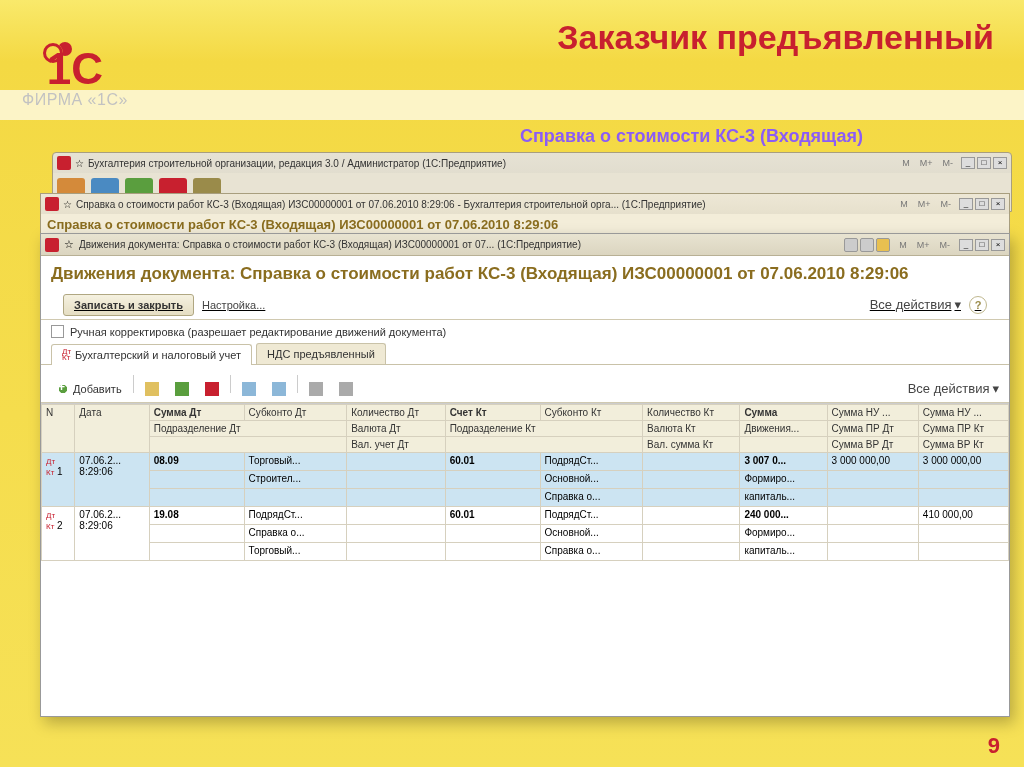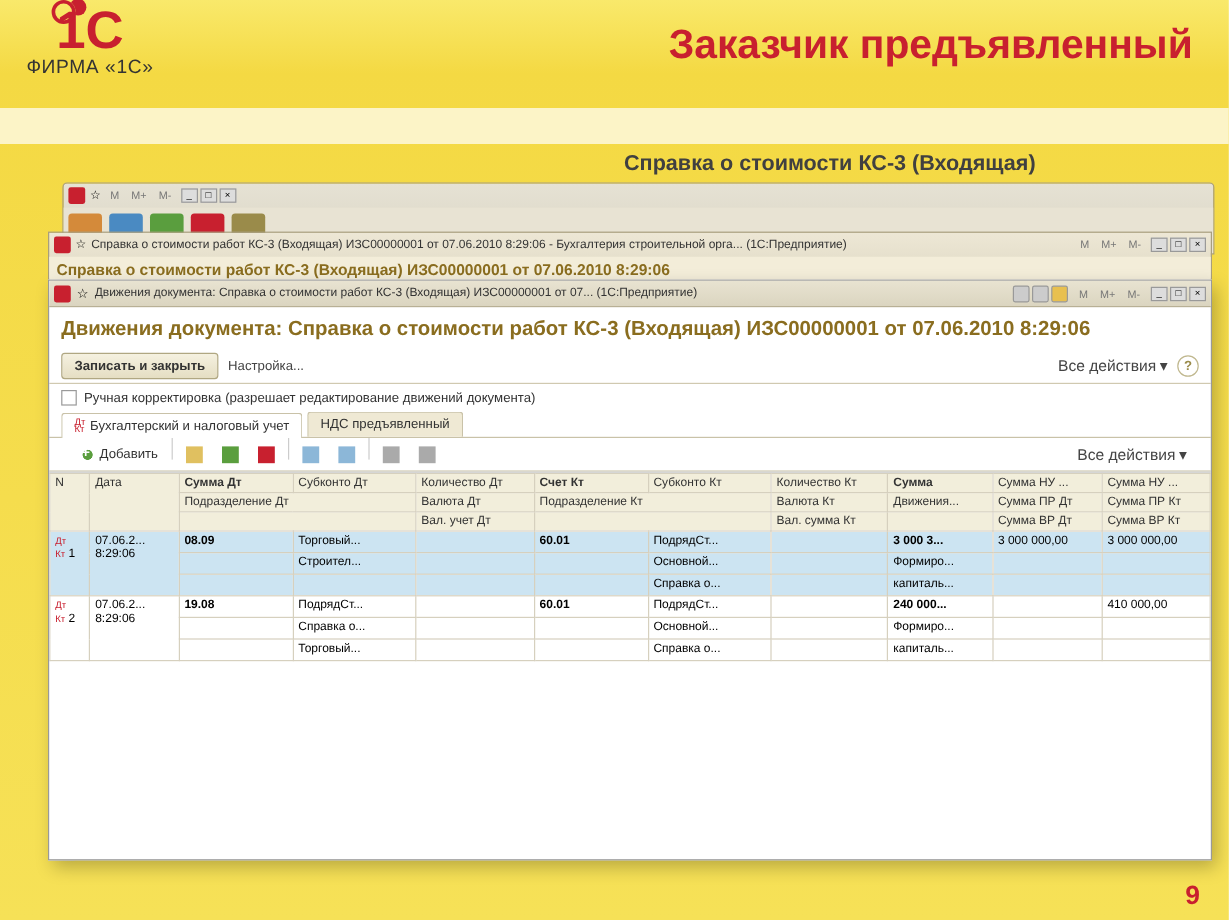--- a/index.html
+++ b/index.html
@@ -7,35 +7,35 @@
   width: 1024px; height: 767px;
   font-family: Arial, sans-serif;
   background: linear-gradient(180deg, #f9e96b 0%, #f4d943 8%, #f6e157 100%);
   overflow: hidden;
   position: relative;
 }
 .logo {
   position: absolute; top: 6px; left: 22px;
   display: flex; flex-direction: column; align-items: center;
 }
-.logo-1c { font-size: 44px; font-weight: bold; color: #c8202f; line-height: 0.9; position: relative; }
+.logo-1c { font-size: 44px; font-weight: bold; color: #c8202f; line-height: 0.9; position: relative; margin-top: 43px; }
 .logo-1c::before {
   content: ""; position: absolute; top: -6px; left: -4px;
   width: 14px; height: 14px; border: 3px solid #c8202f; border-radius: 50%;
   box-shadow: 12px -4px 0 -3px #c8202f;
 }
 .logo-sub { font-size: 16px; color: #333; margin-top: 2px; letter-spacing: 0.5px; }
 
 .slide-title {
   position: absolute; top: 18px; right: 30px;
   font-size: 34px; font-weight: bold; color: #c8202f;
 }
 .sub-title {
   position: absolute; top: 126px; left: 520px;
-  font-size: 18px; font-weight: bold; color: #404040;
+  font-size: 18px; font-weight: bold; color: #8b5cf6;
 }
 .white-band {
   position: absolute; top: 90px; left: 0; right: 0; height: 30px;
   background: #fff; opacity: 0.7;
 }
 .slide-num {
   position: absolute; bottom: 8px; right: 24px;
   font-size: 22px; font-weight: bold; color: #c8202f;
 }
 
@@ -85,22 +85,23 @@
 }
 .win3-bar .icon1c { width: 14px; height: 14px; background: #c8202f; border-radius: 2px; }
 .win3-bar .t { flex: 1; font-size: 10px; color: #333; white-space: nowrap; overflow: hidden; }
 .win3-bar .remote { display: flex; gap: 2px; }
 .win3-bar .remote div { width: 14px; height: 14px; background: #ccc; border: 1px solid #999; border-radius: 2px; }
 
 .doc-title {
   padding: 8px 10px 6px; font-size: 17px; color: #8a6d1f; font-weight: bold;
 }
 .cmd-bar {
-  display: flex; align-items: center; height: 30px; padding: 0 10px; gap: 8px;
+  display: flex; align-items: center; height: 30px; padding: 0 22px; gap: 8px;
   border-bottom: 1px solid #d0c9b0;
+  text-decoration: underline;
 }
 .btn-save {
   background: linear-gradient(#f5f1e0, #e5dec3);
   border: 1px solid #b0a782; border-radius: 3px;
   padding: 4px 10px; font-size: 11px; color: #333; font-weight: bold;
   cursor: pointer;
 }
 .link-set { color: #444; font-size: 11px; cursor: pointer; }
 .spacer { flex: 1; }
 .all-actions { color: #444; font-size: 13px; cursor: pointer; display: flex; align-items: center; gap: 3px; }
@@ -112,21 +113,21 @@
 .tabs { display: flex; padding: 0 10px; border-bottom: 1px solid #c9c2a8; }
 .tab {
   padding: 4px 10px; font-size: 11px; color: #333;
   border: 1px solid #c9c2a8; border-bottom: none; margin-right: 4px;
   background: #efe9d4; border-radius: 3px 3px 0 0; cursor: pointer;
   display: flex; align-items: center; gap: 4px;
 }
 .tab.active { background: #fff; position: relative; top: 1px; }
 .tab .dk { font-size: 8px; color: #c8202f; line-height: 0.7; }
 
-.tab-toolbar { display: flex; height: 28px; padding: 0 20px; gap: 6px; border-bottom: 1px solid #d0c9b0; }
+.tab-toolbar { display: flex; height: 28px; padding: 0 10px; gap: 6px; border-bottom: 1px solid #d0c9b0; margin-top: 10px; }
 .tb-btn { display: flex; align-items: center; gap: 3px; padding: 2px 5px; font-size: 11px; color: #333; cursor: pointer; border-radius: 2px; }
 .tb-btn .ic { width: 14px; height: 14px; }
 .ic-plus { background: radial-gradient(circle, #5a9e3e 40%, transparent 45%); position: relative; }
 .ic-plus::before { content: "+"; color: #fff; font-size: 12px; font-weight: bold; position: absolute; top: -2px; left: 2px; }
 .ic-copy { background: #e0c060; }
 .ic-edit { background: #5a9e3e; }
 .ic-del { background: #c8202f; }
 .ic-up, .ic-dn { background: #8cb7d8; }
 .ic-misc { background: #aaa; }
 .sep { width: 1px; height: 18px; background: #ccc; }
@@ -176,20 +177,21 @@
     <div>Но</div>
     <div>Ор</div>
   <div>Ра</div>
     <div>На</div>
 </div>
 
 <div class="app-frame">
   <div class="app-bar">
     <div class="icon1c"></div>
     <span>☆</span>
+    <div class="title-text">Бухгалтерия строительной организации, редакция 3.0 / Администратор   (1С:Предприятие)</div>
     <div class="mem-btns">
       <span>M</span>
       <span>M+</span>
       <span>M-</span>
     </div>
     <div class="sys-btns">
       <div>_</div>
       <div>□</div>
       <div>×</div>
     </div>
@@ -346,21 +348,21 @@
       <tbody id="grid-body">
           <tr class="sel">
         <td rowspan="3"><span class="dk-cell">Дт<br>Кт</span> 1</td>
         <td rowspan="3">07.06.2...<br>8:29:06</td>
         <td><b>08.09</b></td>
         <td>Торговый...</td>
         <td></td>
         <td><b>60.01</b></td>
         <td>ПодрядСт...</td>
         <td></td>
-        <td class="num-r"><b>3 000 3...</b></td>
+        <td class="num-r"><b>3 007 0...</b></td>
         <td class="num-r">3 000 000,00</td>
         <td class="num-r">3 000 000,00</td>
           </tr>
           <tr class="sel">
         <td></td>
         <td>Строител...</td>
         <td></td>
         <td></td>
         <td>Основной...</td>
         <td></td>

